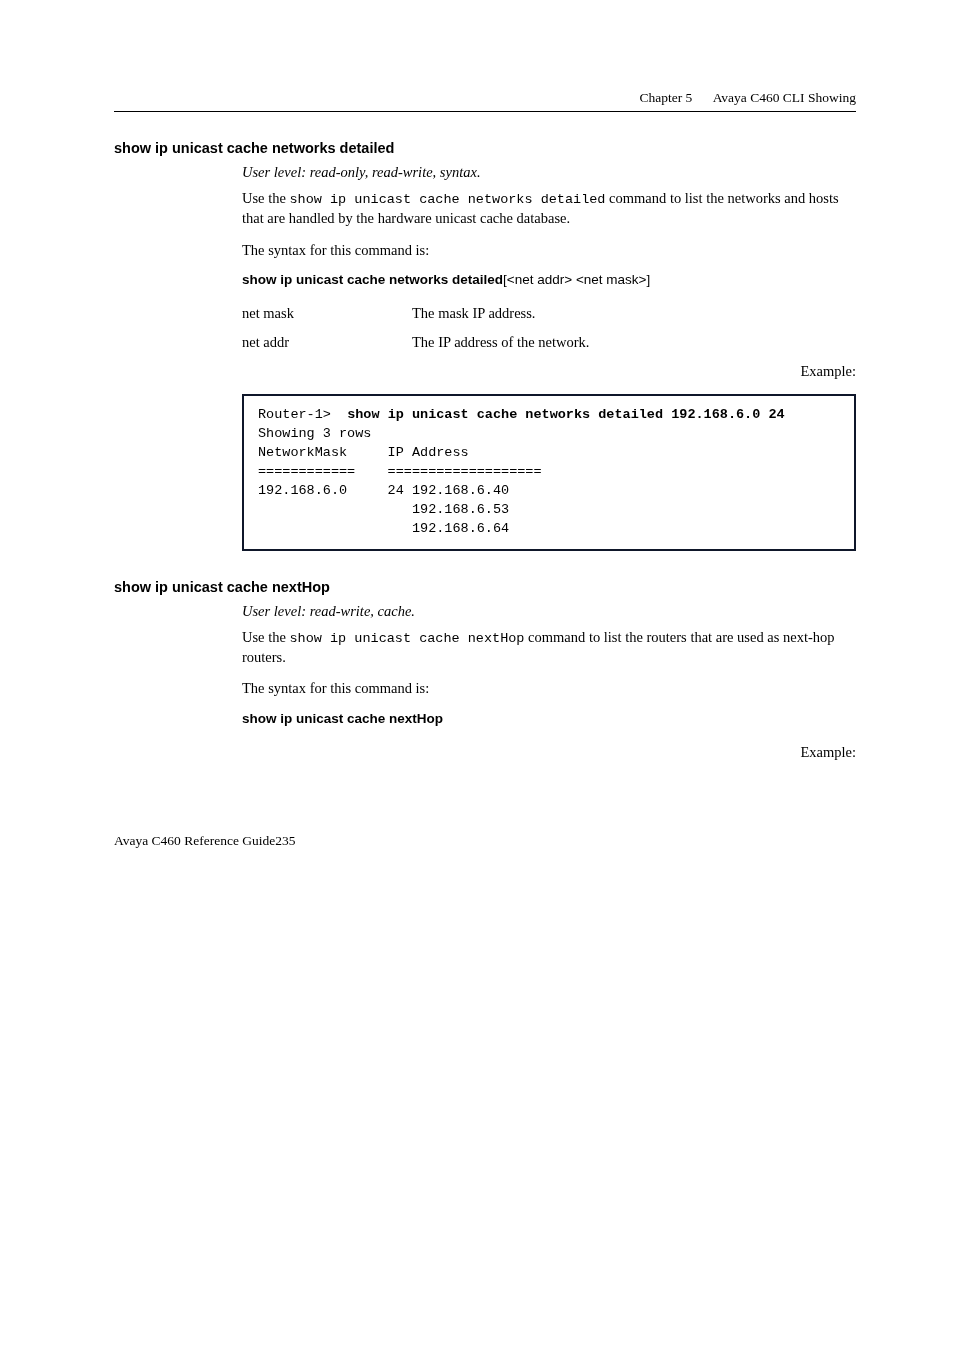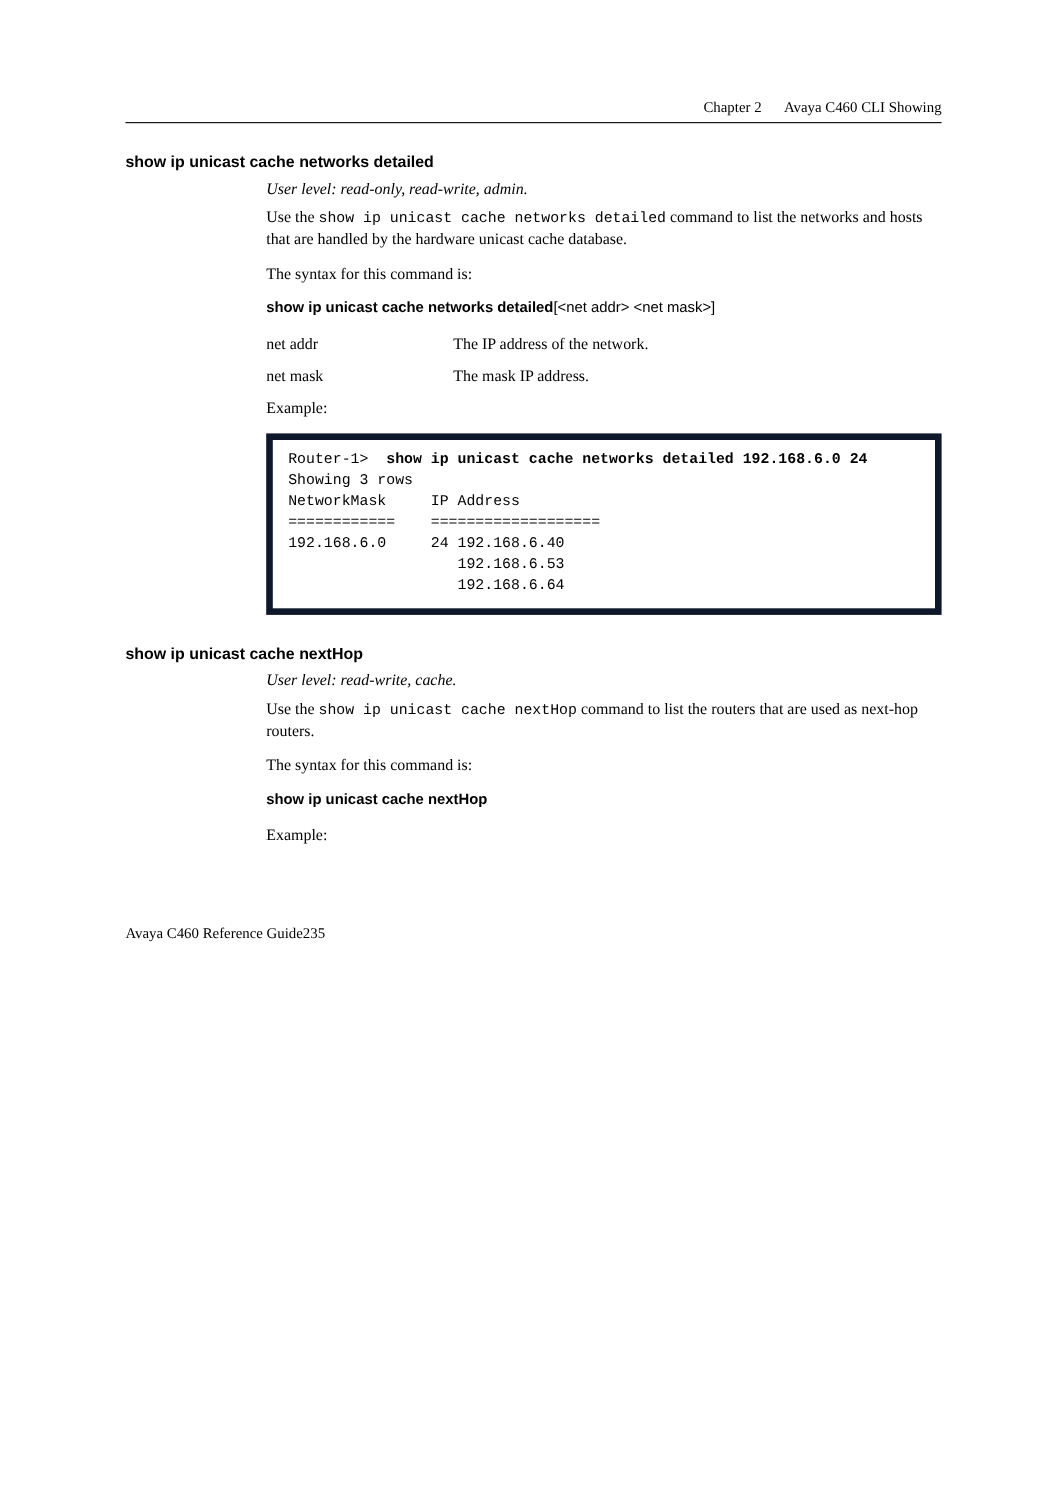--- a/index.html
+++ b/index.html
@@ -59,23 +59,24 @@
     }
     .param-name {
       width: 170px;
     }
     .param-desc {
       flex: 1;
     }
     .example-label {
       font-size: 14.5px;
       margin: 12px 0 14px 0;
+      text-align: right;
     }
     .code-box {
-      border: 6px solid #0f172a;
+      border: 2px solid #0f172a;
       padding: 10px 14px;
       font-family: "Courier New", Courier, monospace;
       font-size: 13.5px;
       line-height: 1.4;
       white-space: pre;
       margin-bottom: 28px;
     }
     .code-bold {
       font-weight: bold;
     }
@@ -87,44 +88,44 @@
     .section2 {
       margin-top: 20px;
     }
   </style>
 </head>
 <body>
 
 <div class="page">
 
   <div class="header-right">
-    <span>Chapter 2</span>&nbsp;&nbsp;&nbsp;&nbsp;&nbsp;&nbsp;<span>Avaya C460 CLI Showing</span>
+    <span>Chapter 5</span>&nbsp;&nbsp;&nbsp;&nbsp;&nbsp;&nbsp;<span>Avaya C460 CLI Showing</span>
   </div>
 
   <div>
     <div class="section-heading">show ip unicast cache networks detailed</div>
 
     <div class="indent">
-      <p class="italic">User level: read-only, read-write, admin.</p>
+      <p class="italic">User level: read-only, read-write, syntax.</p>
 
       <p class="body-text">
         <span>Use the </span><span class="mono">show ip unicast cache networks detailed</span><span> command to list the networks and hosts that are handled by the hardware unicast cache database.</span>
       </p>
 
       <p class="body-text">The syntax for this command is:</p>
 
       <div class="syntax-line"><span class="syntax-bold">show ip unicast cache networks detailed</span><span>[&lt;net addr&gt; &lt;net mask&gt;]</span></div>
 
       <div class="param-row">
+        <div class="param-name">net mask</div>
+        <div class="param-desc">The mask IP address.</div>
+      </div>
+      <div class="param-row">
         <div class="param-name">net addr</div>
         <div class="param-desc">The IP address of the network.</div>
-      </div>
-      <div class="param-row">
-        <div class="param-name">net mask</div>
-        <div class="param-desc">The mask IP address.</div>
       </div>
 
       <p class="example-label">Example:</p>
 
       <div class="code-box"><span>Router-1&gt;  </span><span class="code-bold">show ip unicast cache networks detailed 192.168.6.0 24</span>
 <span>Showing 3 rows
 NetworkMask     IP Address
 ============    ===================
 192.168.6.0     24 192.168.6.40
                    192.168.6.53

